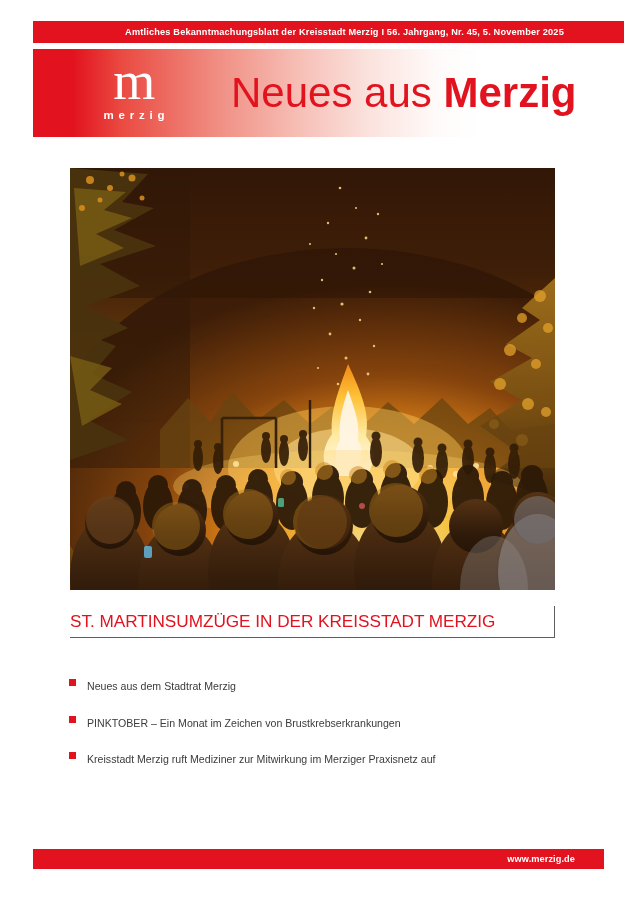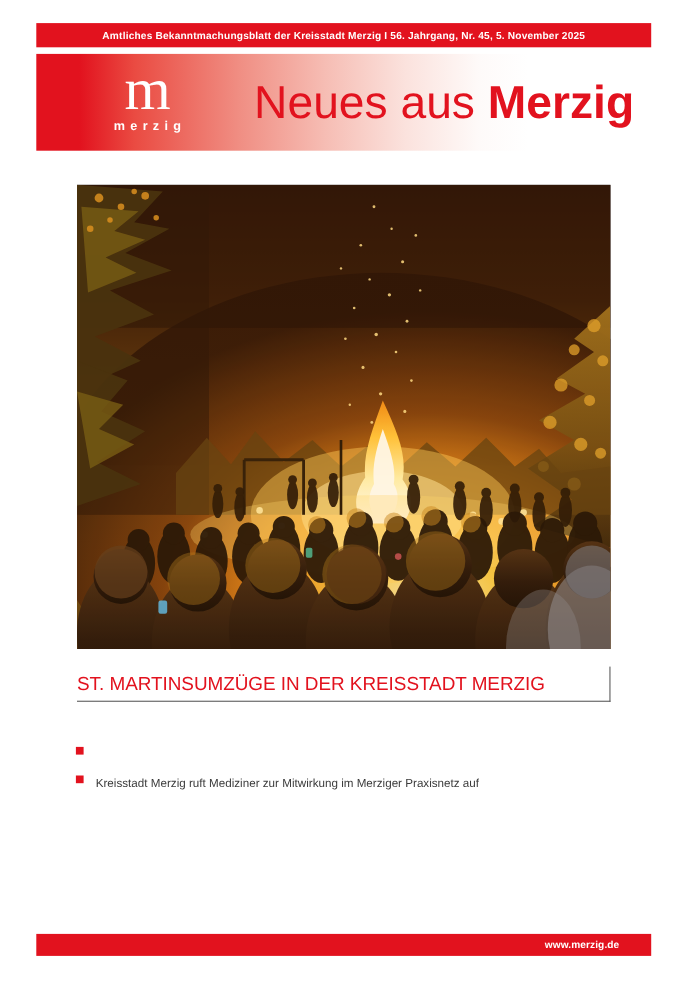--- a/index.html
+++ b/index.html
@@ -19,20 +19,21 @@
   .topbar {
     position: absolute;
     left: 33px;
     top: 21px;
     width: 559px;
     height: 22px;
     background: #e2121e;
     display: flex;
     align-items: center;
     justify-content: center;
+    padding-left: 32px;
   }
   .topbar-text {
     color: #ffffff;
     font-size: 9.2px;
     font-weight: bold;
     letter-spacing: 0.02em;
     white-space: nowrap;
   }
 
   
@@ -154,20 +155,21 @@
   .footer {
     position: absolute;
     left: 33px;
     top: 849px;
     width: 559px;
     height: 20px;
     background: #e2121e;
     display: flex;
     align-items: center;
     justify-content: flex-end;
+    padding-left: 12px;
   }
   .footer-url {
     color: #ffffff;
     font-size: 9.2px;
     font-weight: bold;
     letter-spacing: 0.01em;
     margin-right: 29px;
   }
 </style>
 </head>
@@ -428,23 +430,28 @@
 </div>
 
 <div class="headline-wrap">
   <div class="headline">ST. MARTINSUMZÜGE IN DER KREISSTADT MERZIG</div>
 </div>
 
 <div class="bullets">
 
   <div class="bullet-row">
     <span class="bullet-sq"></span>
+    <span class="bullet-text">Neues aus dem Stadtrat Merzig</span>
   </div>
 
 
+  <div class="bullet-row">
+    <span class="bullet-sq"></span>
+    <span class="bullet-text">PINKTOBER – Ein Monat im Zeichen von Brustkrebserkrankungen</span>
+  </div>
 
 
   <div class="bullet-row">
     <span class="bullet-sq"></span>
     <span class="bullet-text">Kreisstadt Merzig ruft Mediziner zur Mitwirkung im Merziger Praxisnetz auf</span>
   </div>
 
 </div>
 
 <div class="footer">

